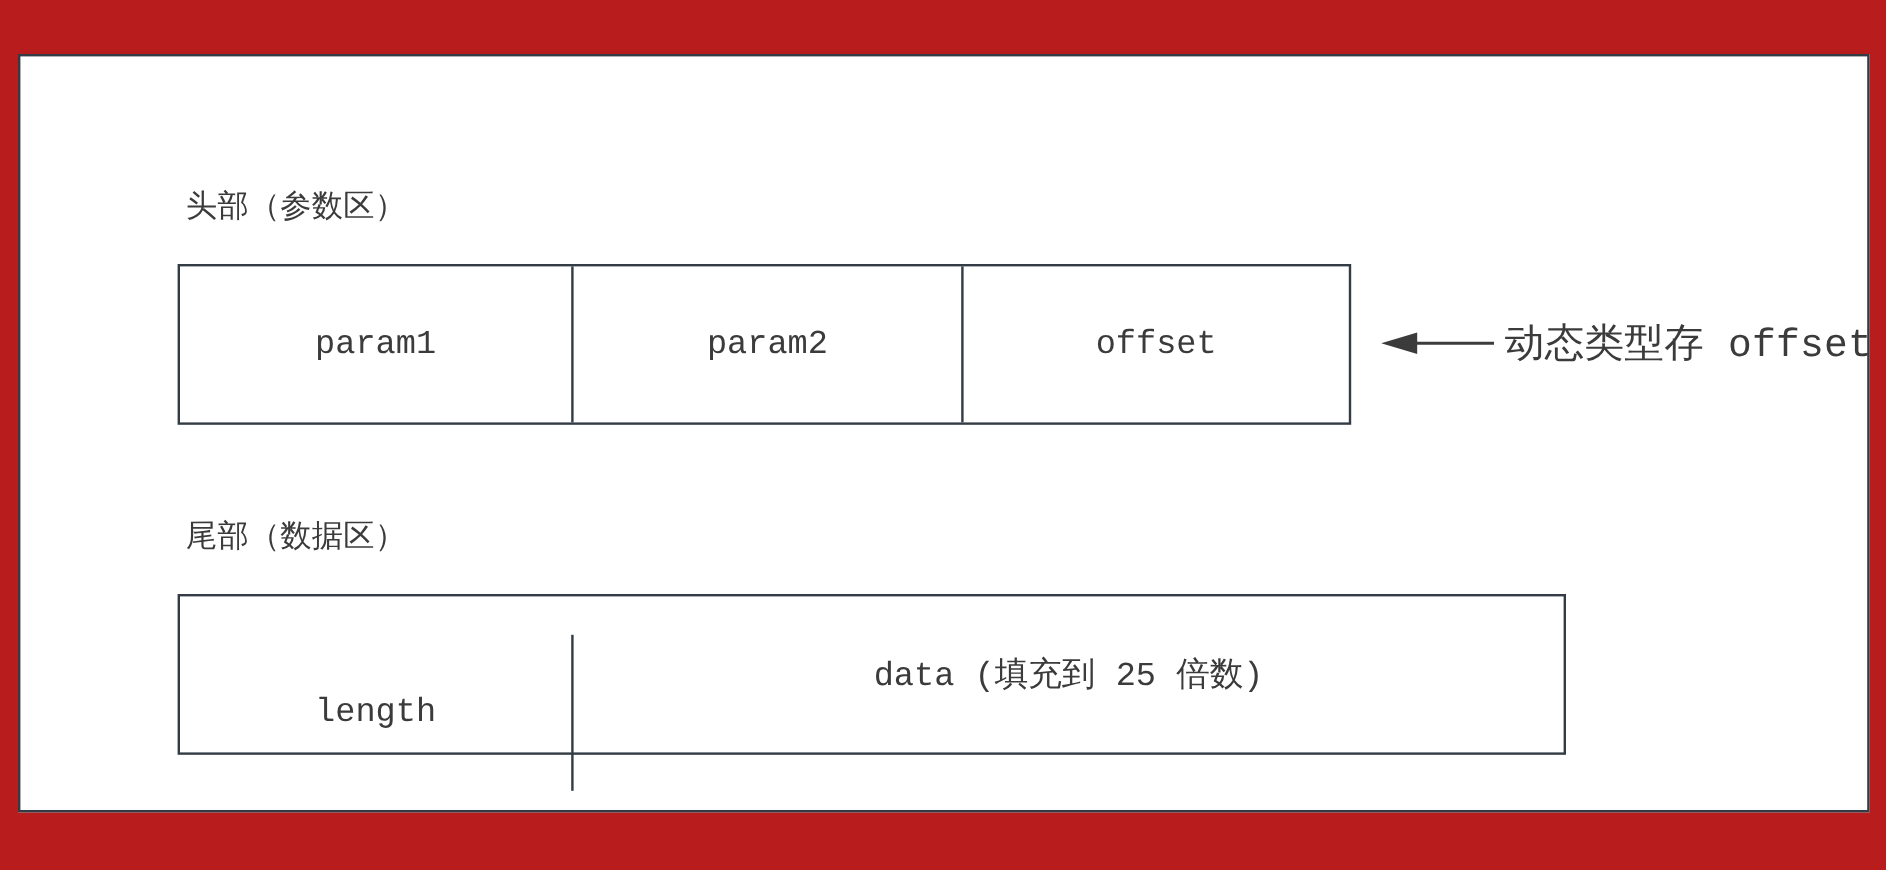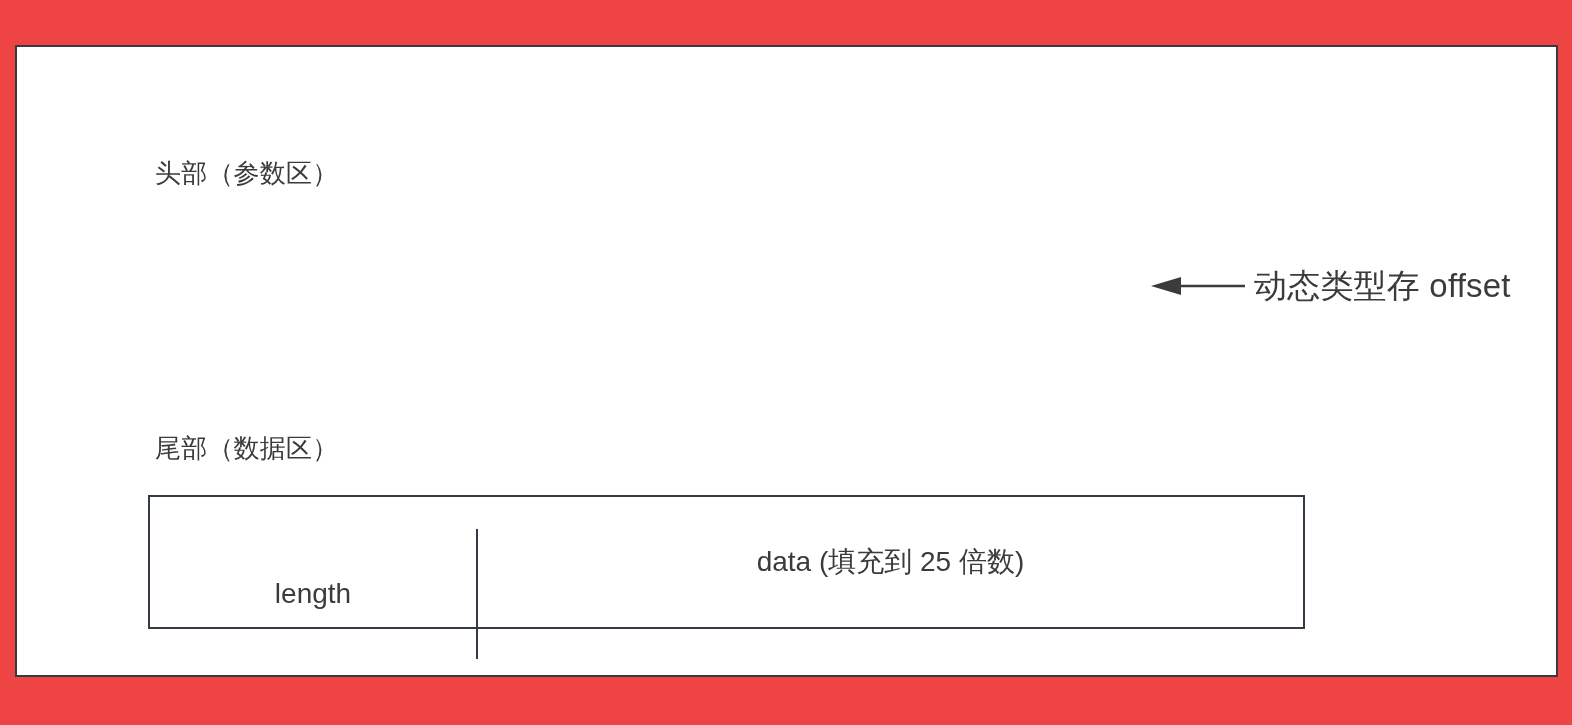--- a/index.html
+++ b/index.html
@@ -10,22 +10,23 @@
   body {
     font-family: "Liberation Sans", "DejaVu Sans", sans-serif;
     color: #333333;
     -webkit-font-smoothing: antialiased;
   }
 
   #canvas {
     position: relative;
     width: 1572px;
     height: 725px;
-    background: #ef4444;
+    background: #b91c1c;
     overflow: hidden;
+    font-family: Liberation Mono, monospace;
   }
 
   
   .outer-frame {
     position: absolute;
     left: 15px;
     top: 45px;
     width: 1543px;
     height: 632px;
     box-sizing: border-box;
@@ -102,20 +103,25 @@
 </style>
 </head>
 <body>
 
 <div id="canvas">
 
   <div class="outer-frame">
 
     <div class="section-label label-header">头部（参数区）</div>
 
+    <div class="struct-row row-header">
+      <div class="struct-cell cell-0">param1</div>
+      <div class="struct-cell cell-1">param2</div>
+      <div class="struct-cell cell-2">offset</div>
+    </div>
 
     <div class="annotation">
       <span class="arrow-left">
         <svg width="94" height="20" viewBox="0 0 94 20" aria-hidden="true">
           <line x1="26" y1="10" x2="94" y2="10" stroke="#3b3b3b" stroke-width="2.6"></line>
           <polygon points="0,10 30,1 30,19" fill="#3b3b3b"></polygon>
         </svg>
       </span>
       <span class="annotation-text">动态类型存 offset</span>
     </div>

